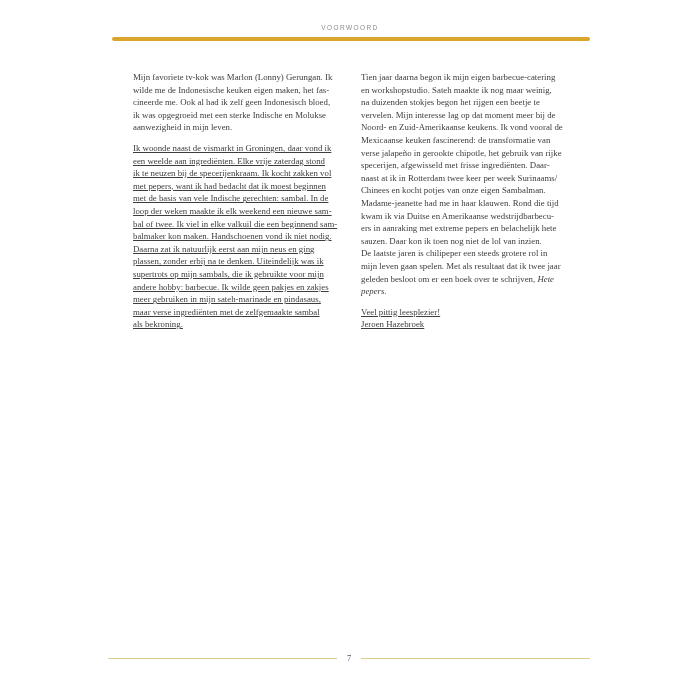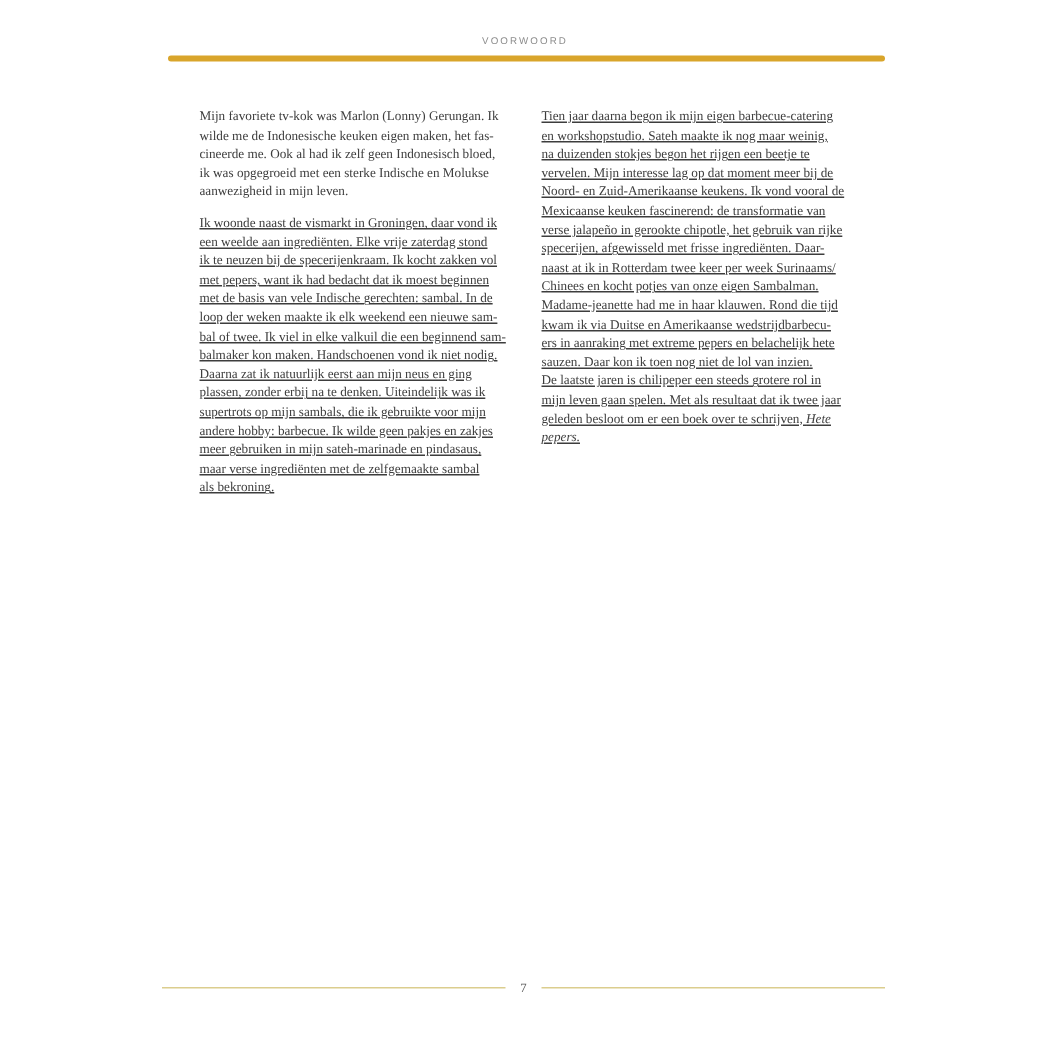--- a/index.html
+++ b/index.html
@@ -129,20 +129,22 @@
 naast at ik in Rotterdam twee keer per week Surinaams/
 Chinees en kocht potjes van onze eigen Sambalman.
 Madame-jeanette had me in haar klauwen. Rond die tijd
 kwam ik via Duitse en Amerikaanse wedstrijdbarbecu-
 ers in aanraking met extreme pepers en belachelijk hete
 sauzen. Daar kon ik toen nog niet de lol van inzien.
 De laatste jaren is chilipeper een steeds grotere rol in
 mijn leven gaan spelen. Met als resultaat dat ik twee jaar
 geleden besloot om er een boek over te schrijven, </span><em>Hete
 pepers.</em></p>
+      <p class="para">Veel pittig leesplezier!
+Jeroen Hazebroek</p>
     </div>
 
   </div>
 
   <div class="footer">
     <div class="footer-rule"></div>
     <div class="page-number">7</div>
     <div class="footer-rule"></div>
   </div>
 

